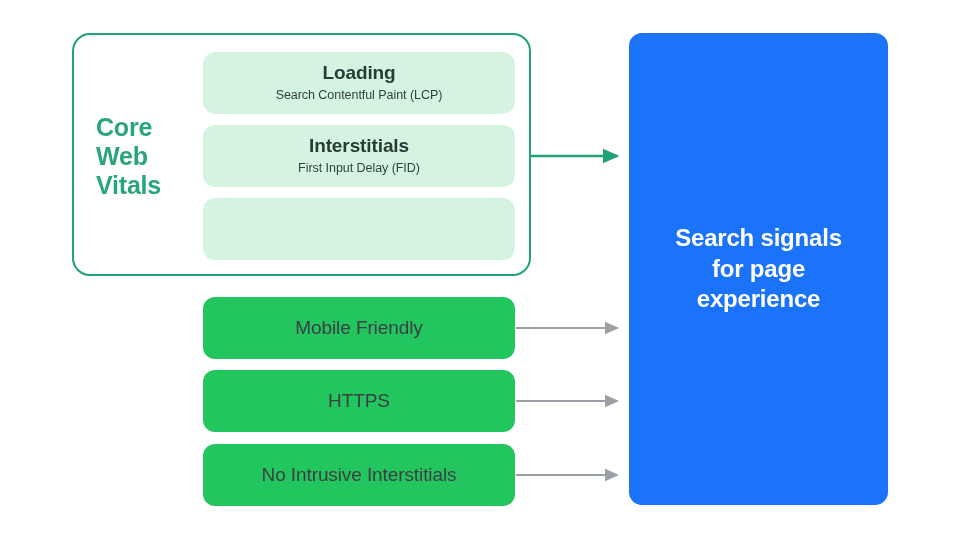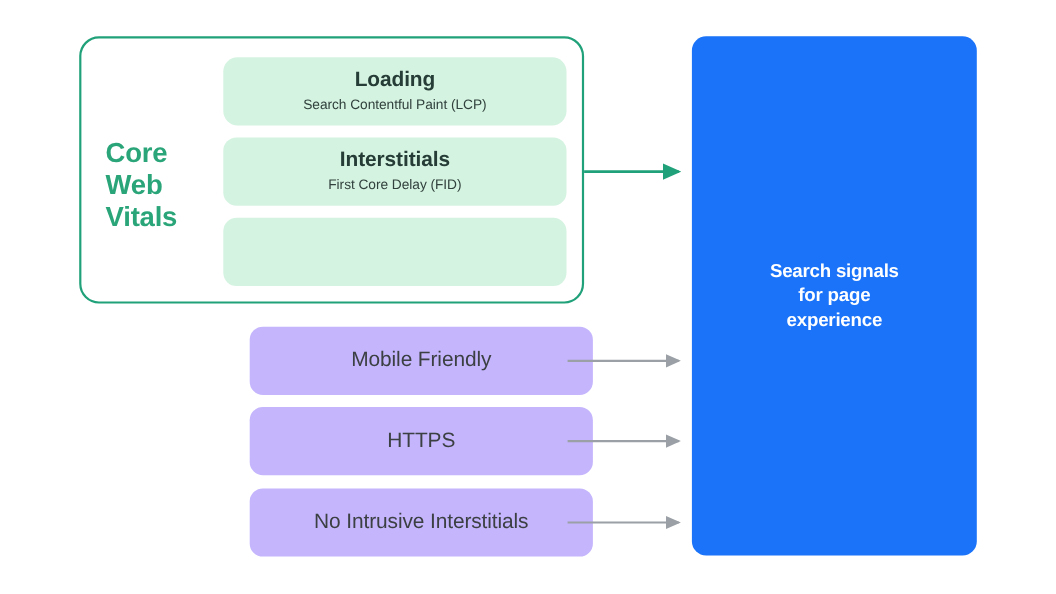--- a/index.html
+++ b/index.html
@@ -41,21 +41,20 @@
     position: absolute;
     left: 96px;
     top: 113px;
     width: 92px;
     color: #2aa579;
     font-size: 25px;
     font-weight: bold;
     line-height: 1.16;
     letter-spacing: -0.2px;
     text-align: left;
-    margin-top: 12px;
   }
 
   
   .vital-card {
     position: absolute;
     left: 203px;
     width: 312px;
     height: 62px;
     background: #d5f3e1;
     border-radius: 12px;
@@ -84,27 +83,26 @@
     margin-top: 5px;
     letter-spacing: -0.05px;
   }
 
   
   .signal-card {
     position: absolute;
     left: 203px;
     width: 312px;
     height: 62px;
-    background: #c4b5fd;
+    background: #22c55e;
     border-radius: 12px;
     display: flex;
     align-items: center;
     justify-content: center;
     box-sizing: border-box;
-    margin-left: 24px;
   }
   #signal-card-mobile-friendly { top: 297px; }
   #signal-card-https { top: 370px; }
   #signal-card-no-intrusive-interstitials { top: 444px; }
 
   .signal-label {
     color: #3c4043;
     font-size: 19px;
     font-weight: normal;
     letter-spacing: -0.1px;
@@ -118,21 +116,21 @@
     width: 259px;
     height: 472px;
     background: #1a73f8;
     border-radius: 13px;
     display: flex;
     align-items: center;
     justify-content: center;
   }
   #search-signals-text {
     color: #ffffff;
-    font-size: 17px;
+    font-size: 24px;
     font-weight: bold;
     line-height: 1.28;
     text-align: center;
     letter-spacing: -0.2px;
     white-space: pre-line;
     padding: 0 24px;
   }
 
   
   #arrow-layer {
@@ -155,21 +153,21 @@
 Web
 Vitals</div>
 
   <div class="vital-card" id="vital-card-loading">
     <div class="vital-title">Loading</div>
     <div class="vital-subtitle">Search Contentful Paint (LCP)</div>
   </div>
 
   <div class="vital-card" id="vital-card-interactivity">
     <div class="vital-title">Interstitials</div>
-    <div class="vital-subtitle">First Core Delay (FID)</div>
+    <div class="vital-subtitle">First Input Delay (FID)</div>
   </div>
 
   <div class="vital-card" id="vital-card-visual-stability">
   </div>
 
   <div class="signal-card" id="signal-card-mobile-friendly">
     <div class="signal-label">Mobile Friendly</div>
   </div>
 
   <div class="signal-card" id="signal-card-no-intrusive-interstitials">

